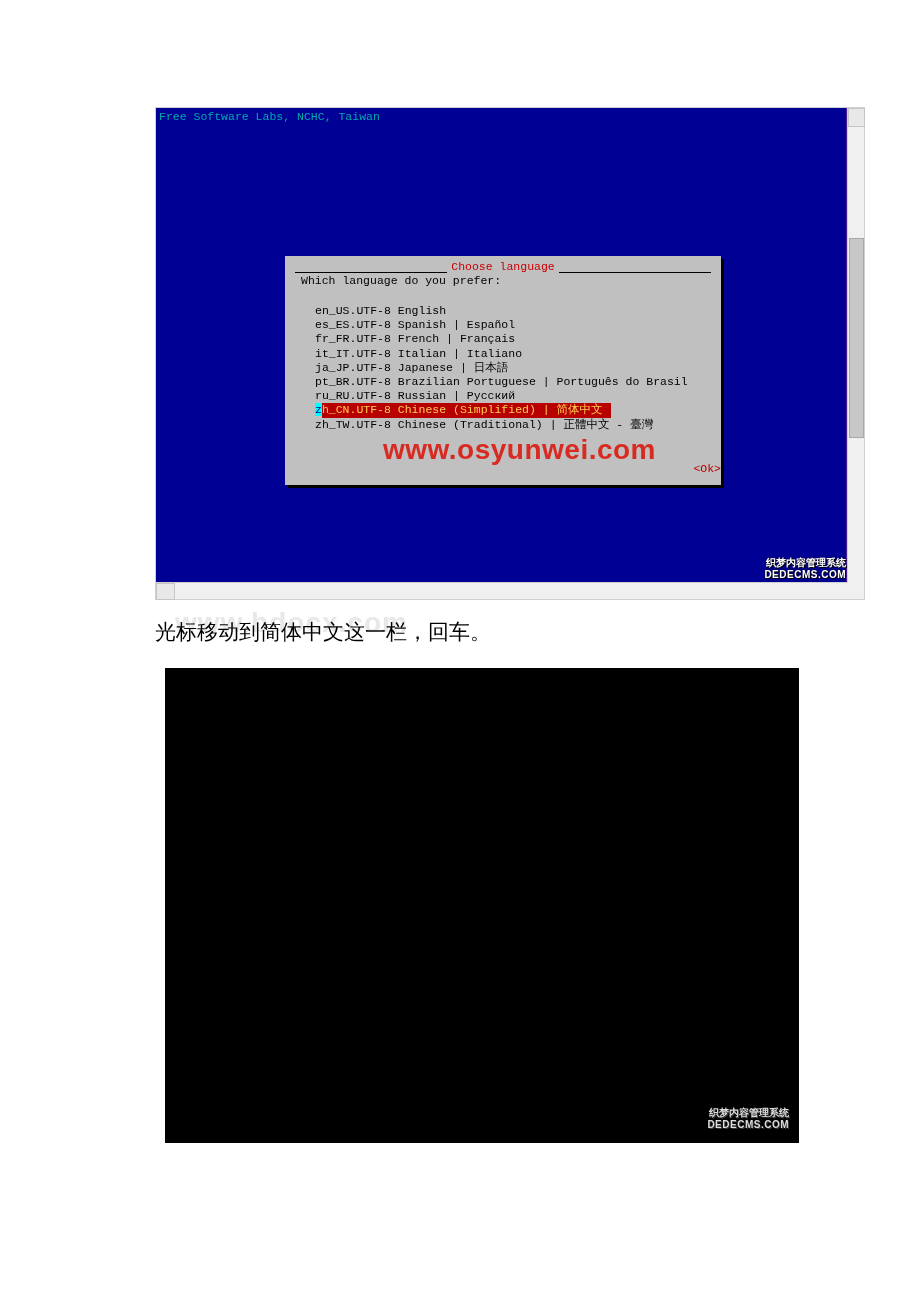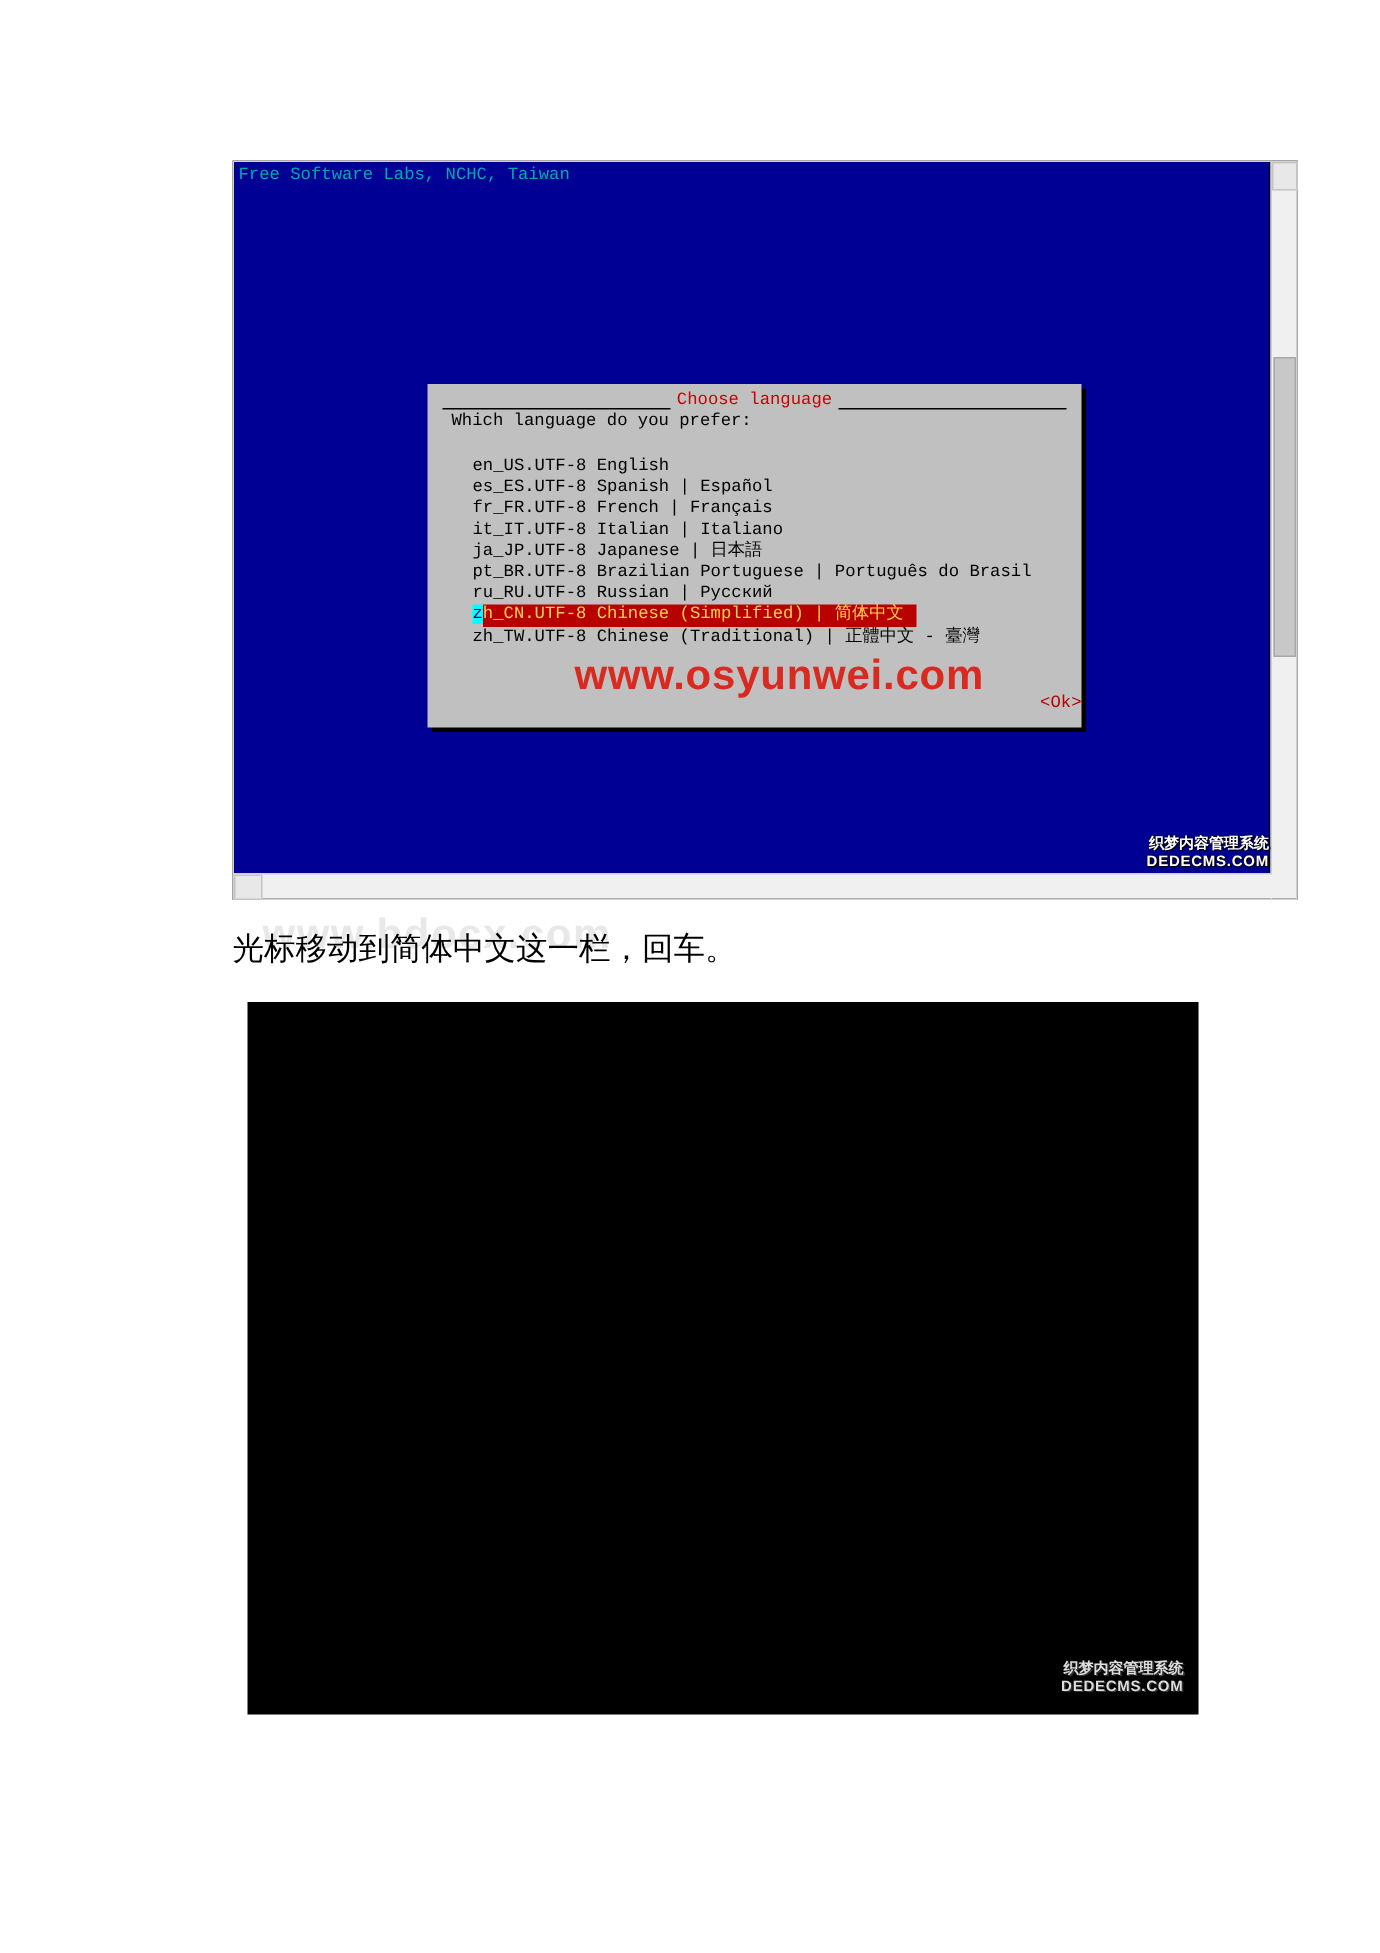--- a/index.html
+++ b/index.html
@@ -11,21 +11,21 @@
       position: relative;
       overflow: hidden;
     }
     .screenshot1 {
       position: absolute;
       left: 155px;
       top: 107px;
       width: 710px;
       height: 493px;
       border: 1px solid #d0d0d0;
-      background: #000000;
+      background: #4c1d95;
     }
     .blue-terminal {
       position: absolute;
       left: 0;
       top: 0;
       width: 690px;
       height: 489px;
       background: #000095;
     }
     .terminal-header {

